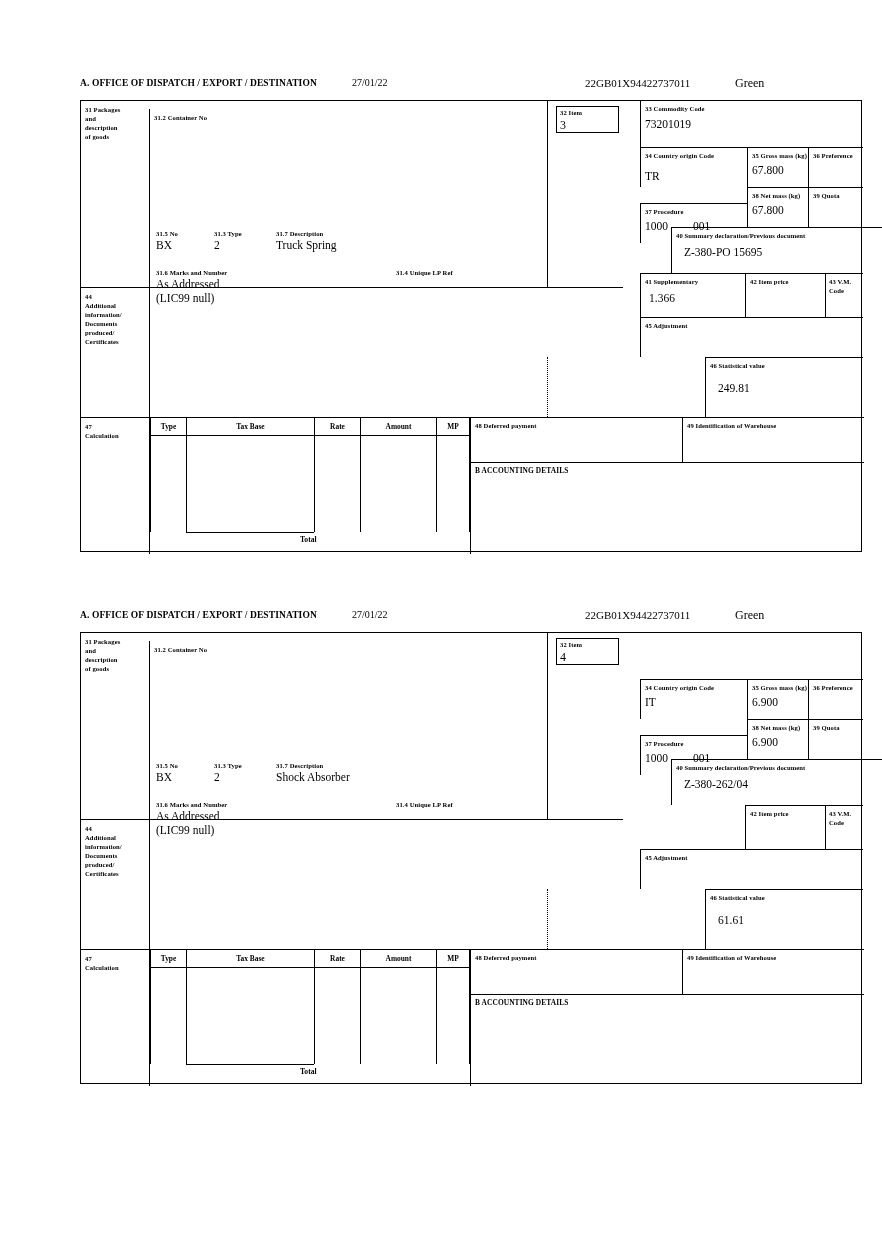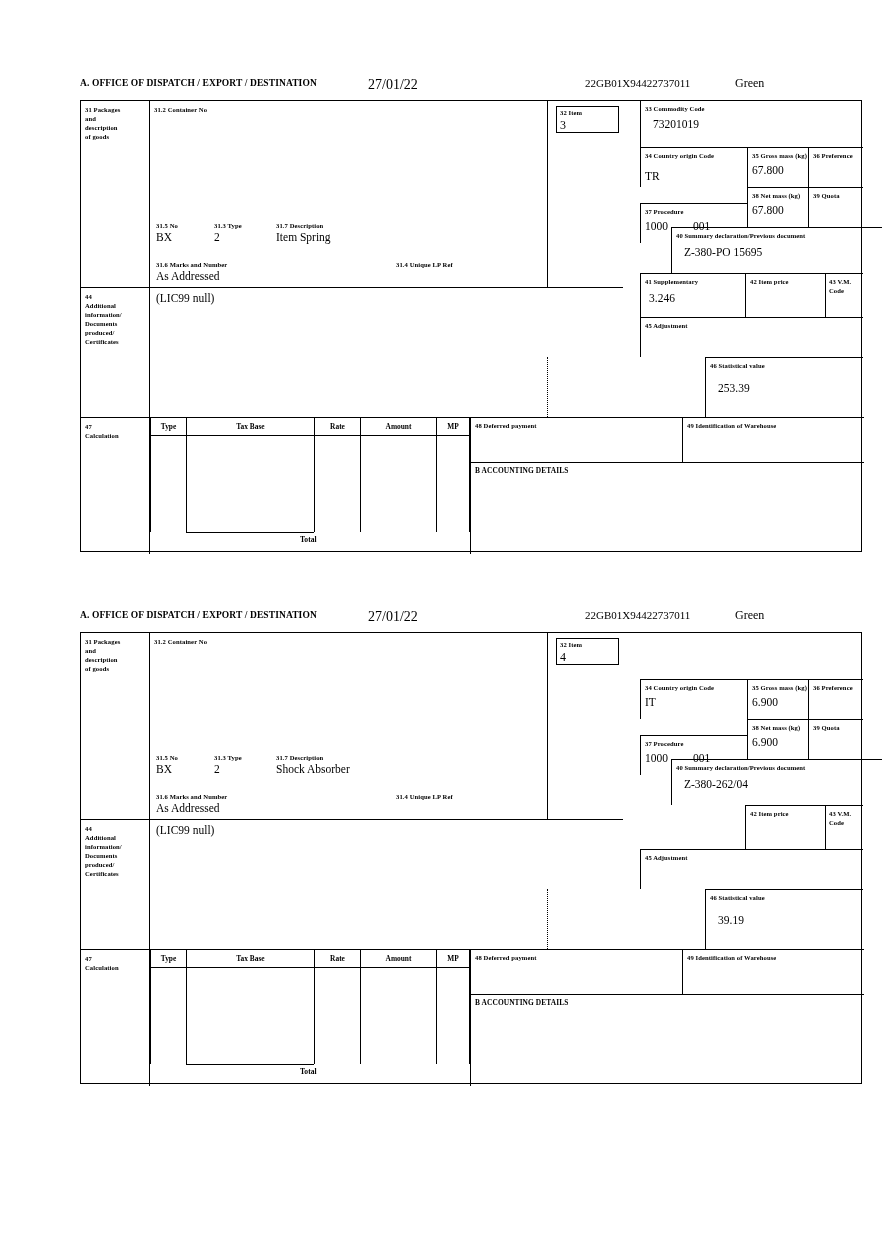--- a/index.html
+++ b/index.html
@@ -33,22 +33,22 @@
     position: relative;
     height: 18px;
     font-size: 9.5px;
     font-weight: bold;
   }
   .hdr .office {
     position: absolute; left: 0; top: 0;
     letter-spacing: .1px;
   }
   .hdr .date {
-    position: absolute; left: 288px; top: -1px;
-    font-size: 14px;
+    position: absolute; left: 272px; top: -1px;
+    font-size: 10px;
     font-weight: normal;
     font-family: "Liberation Serif", serif;
   }
   .hdr .mrn {
     position: absolute; left: 505px; top: -1px;
     font-size: 11px;
     font-weight: normal;
   }
   .hdr .lane {
     position: absolute; left: 655px; top: -2px;
@@ -81,21 +81,21 @@
 
   
   .c31 { left: 0; top: 0; width: 68px; height: 186px; padding: 4px 3px 0 4px; }
   .c31 .lbl { }
   
   .c44 { left: 0; top: 186px; width: 68px; height: 130px; padding: 4px 3px 0 4px; border-top: 1.2px solid #000; }
   
   .c47 { left: 0; top: 316px; width: 68px; height: 136px; padding: 4px 3px 0 4px; border-top: 1.2px solid #000; }
 
   
-  .c312 { left: 68px; top: 0; width: 398px; height: 186px; border-left: 1.2px solid #000; padding: 4px 0 0 4px; }
+  .c312 { left: 68px; top: 8px; width: 398px; height: 186px; border-left: 1.2px solid #000; padding: 4px 0 0 4px; }
   .c32 { left: 466px; top: 0; width: 93px; height: 186px; border-left: 1.2px solid #000; }
   .c32box {
     position: absolute; left: 8px; top: 5px;
     width: 63px; height: 27px;
     border: 1.2px solid #000;
     box-sizing: border-box;
     padding: 1px 0 0 3px;
   }
   .c32box .v { font-size: 12px; margin-top: 1px; }
 
@@ -161,41 +161,41 @@
       <div class="cell c312">
         <div class="lbl">31.2 Container No</div>
         <div class="val"></div>
 
         <div class="ln315">
           <div class="lbl" style="left:0;">31.5 No</div>
           <div class="val" style="left:0;">BX</div>
           <div class="lbl" style="left:58px;">31.3 Type</div>
           <div class="val" style="left:58px;">2</div>
           <div class="lbl" style="left:120px;">31.7 Description</div>
-          <div class="val" style="left:120px;">Item Spring</div>
+          <div class="val" style="left:120px;">Truck Spring</div>
         </div>
 
         <div class="ln316">
           <div class="lbl" style="position:absolute;left:0;top:0;">31.6 Marks and Number</div>
           <div class="lbl" style="position:absolute;left:240px;top:0;">31.4 Unique LP Ref</div>
           <div class="val" style="position:absolute;left:0;top:10px;">As Addressed</div>
           <div class="val" style="position:absolute;left:240px;top:10px;"></div>
         </div>
       </div>
 
       <div class="cell c32">
         <div class="c32box">
           <div class="lbl">32 Item</div>
           <div class="v">3</div>
         </div>
       </div>
 
       <div class="cell c33">
         <div class="lbl">33 Commodity Code</div>
-        <div class="val" style="margin-top:5px;margin-left:8px;">73201019</div>
+        <div class="val" style="margin-top:5px;margin-left:0;">73201019</div>
       </div>
 
       <div class="cell c34">
         <div class="lbl">34 Country origin Code</div>
         <div class="val" style="margin-top:10px;">TR</div>
       </div>
       <div class="cell c35">
         <div class="lbl">35 Gross mass (kg)</div>
         <div class="val" style="margin-top:4px;">67.800</div>
       </div>
@@ -220,41 +220,41 @@
         <div class="val" style="margin-top:4px;"></div>
       </div>
 
       <div class="cell c40">
         <div class="lbl">40 Summary declaration/Previous document</div>
         <div class="val" style="margin-top:6px;margin-left:8px;">Z-380-PO 15695</div>
       </div>
 
       <div class="cell c41">
         <div class="lbl">41 Supplementary</div>
-        <div class="val" style="margin-top:6px;margin-left:4px;">3.246</div>
+        <div class="val" style="margin-top:6px;margin-left:4px;">1.366</div>
       </div>
       <div class="cell c42">
         <div class="lbl">42 Item price</div>
         <div class="val"></div>
       </div>
       <div class="cell c43">
         <div class="lbl">43 V.M. Code</div>
         <div class="val"></div>
       </div>
 
       <div class="cell c45">
         <div class="lbl">45 Adjustment</div>
         <div class="val"></div>
       </div>
 
       <div class="cell dotbox"></div>
 
       <div class="cell c46">
         <div class="lbl">46 Statistical value</div>
-        <div class="val" style="margin-top:12px;margin-left:8px;">253.39</div>
+        <div class="val" style="margin-top:12px;margin-left:8px;">249.81</div>
       </div>
 
       <div class="cell c44">
         <div class="lbl">44</div>
         <div class="lbl">Additional</div>
         <div class="lbl">information/</div>
         <div class="lbl">Documents</div>
         <div class="lbl">produced/</div>
         <div class="lbl">Certificates</div>
       </div>
@@ -394,21 +394,21 @@
 
       <div class="cell c45">
         <div class="lbl">45 Adjustment</div>
         <div class="val"></div>
       </div>
 
       <div class="cell dotbox"></div>
 
       <div class="cell c46">
         <div class="lbl">46 Statistical value</div>
-        <div class="val" style="margin-top:12px;margin-left:8px;">39.19</div>
+        <div class="val" style="margin-top:12px;margin-left:8px;">61.61</div>
       </div>
 
       <div class="cell c44">
         <div class="lbl">44</div>
         <div class="lbl">Additional</div>
         <div class="lbl">information/</div>
         <div class="lbl">Documents</div>
         <div class="lbl">produced/</div>
         <div class="lbl">Certificates</div>
       </div>

